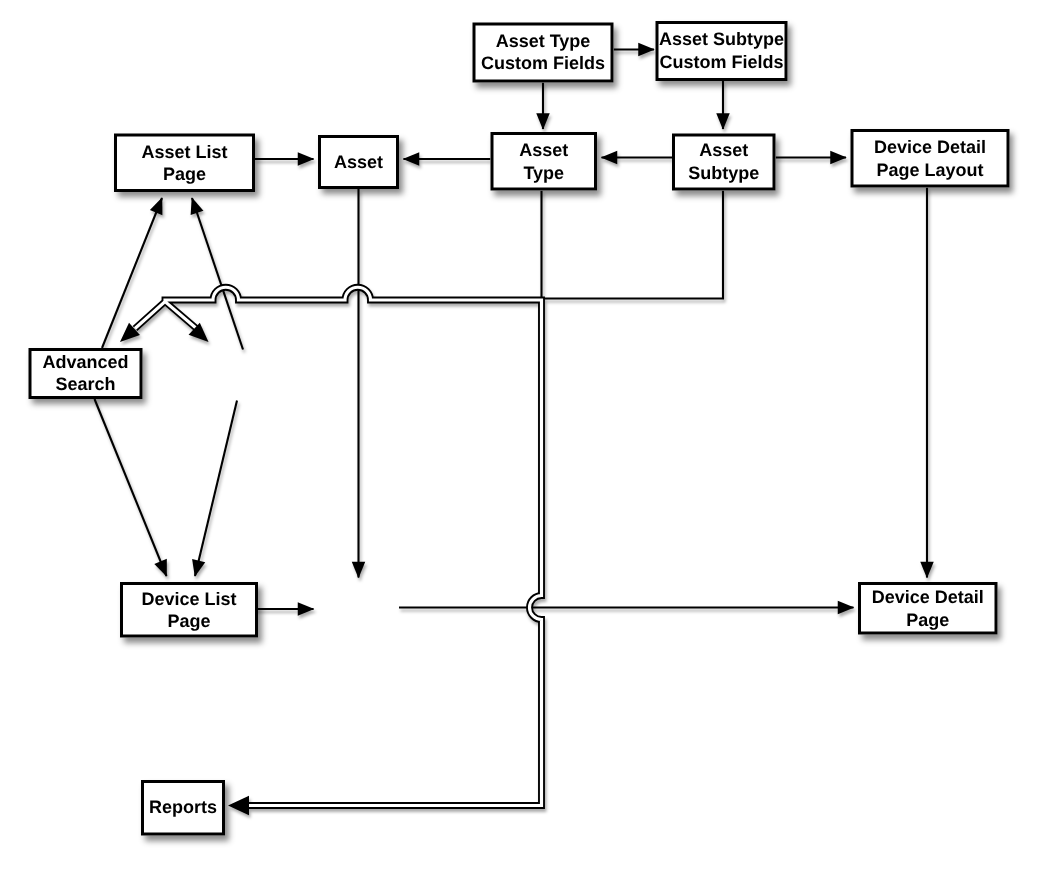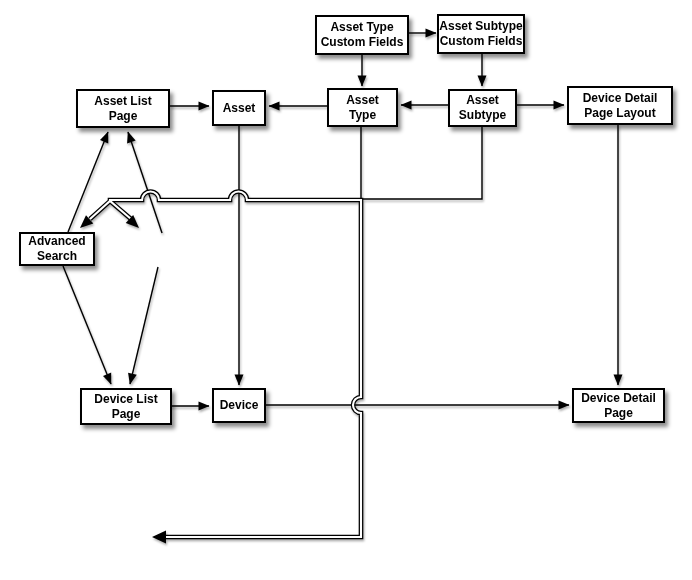--- a/index.html
+++ b/index.html
@@ -70,17 +70,17 @@
   <div class="node" style="left: 327px; top: 88px; width: 71px; height: 39px;">Asset
 Type</div>
   <div class="node" style="left: 448px; top: 89px; width: 69px; height: 38px;">Asset
 Subtype</div>
   <div class="node" style="left: 567px; top: 86px; width: 106px; height: 39px;">Device Detail
 Page Layout</div>
   <div class="node" style="left: 19px; top: 232px; width: 76px; height: 34px;">Advanced
 Search</div>
   <div class="node" style="left: 80px; top: 388px; width: 92px; height: 37px;">Device List
 Page</div>
-  <div class="node" style="left: 212px; top: 388px; width: 54px; height: 35px;">Device</div>
   <div class="node" style="left: 572px; top: 388px; width: 93px; height: 35px;">Device Detail
 Page</div>
+  <div class="node" style="left: 94px; top: 520px; width: 56px; height: 37px;">Reports</div>
 
 </div>
 
 </body></html>

